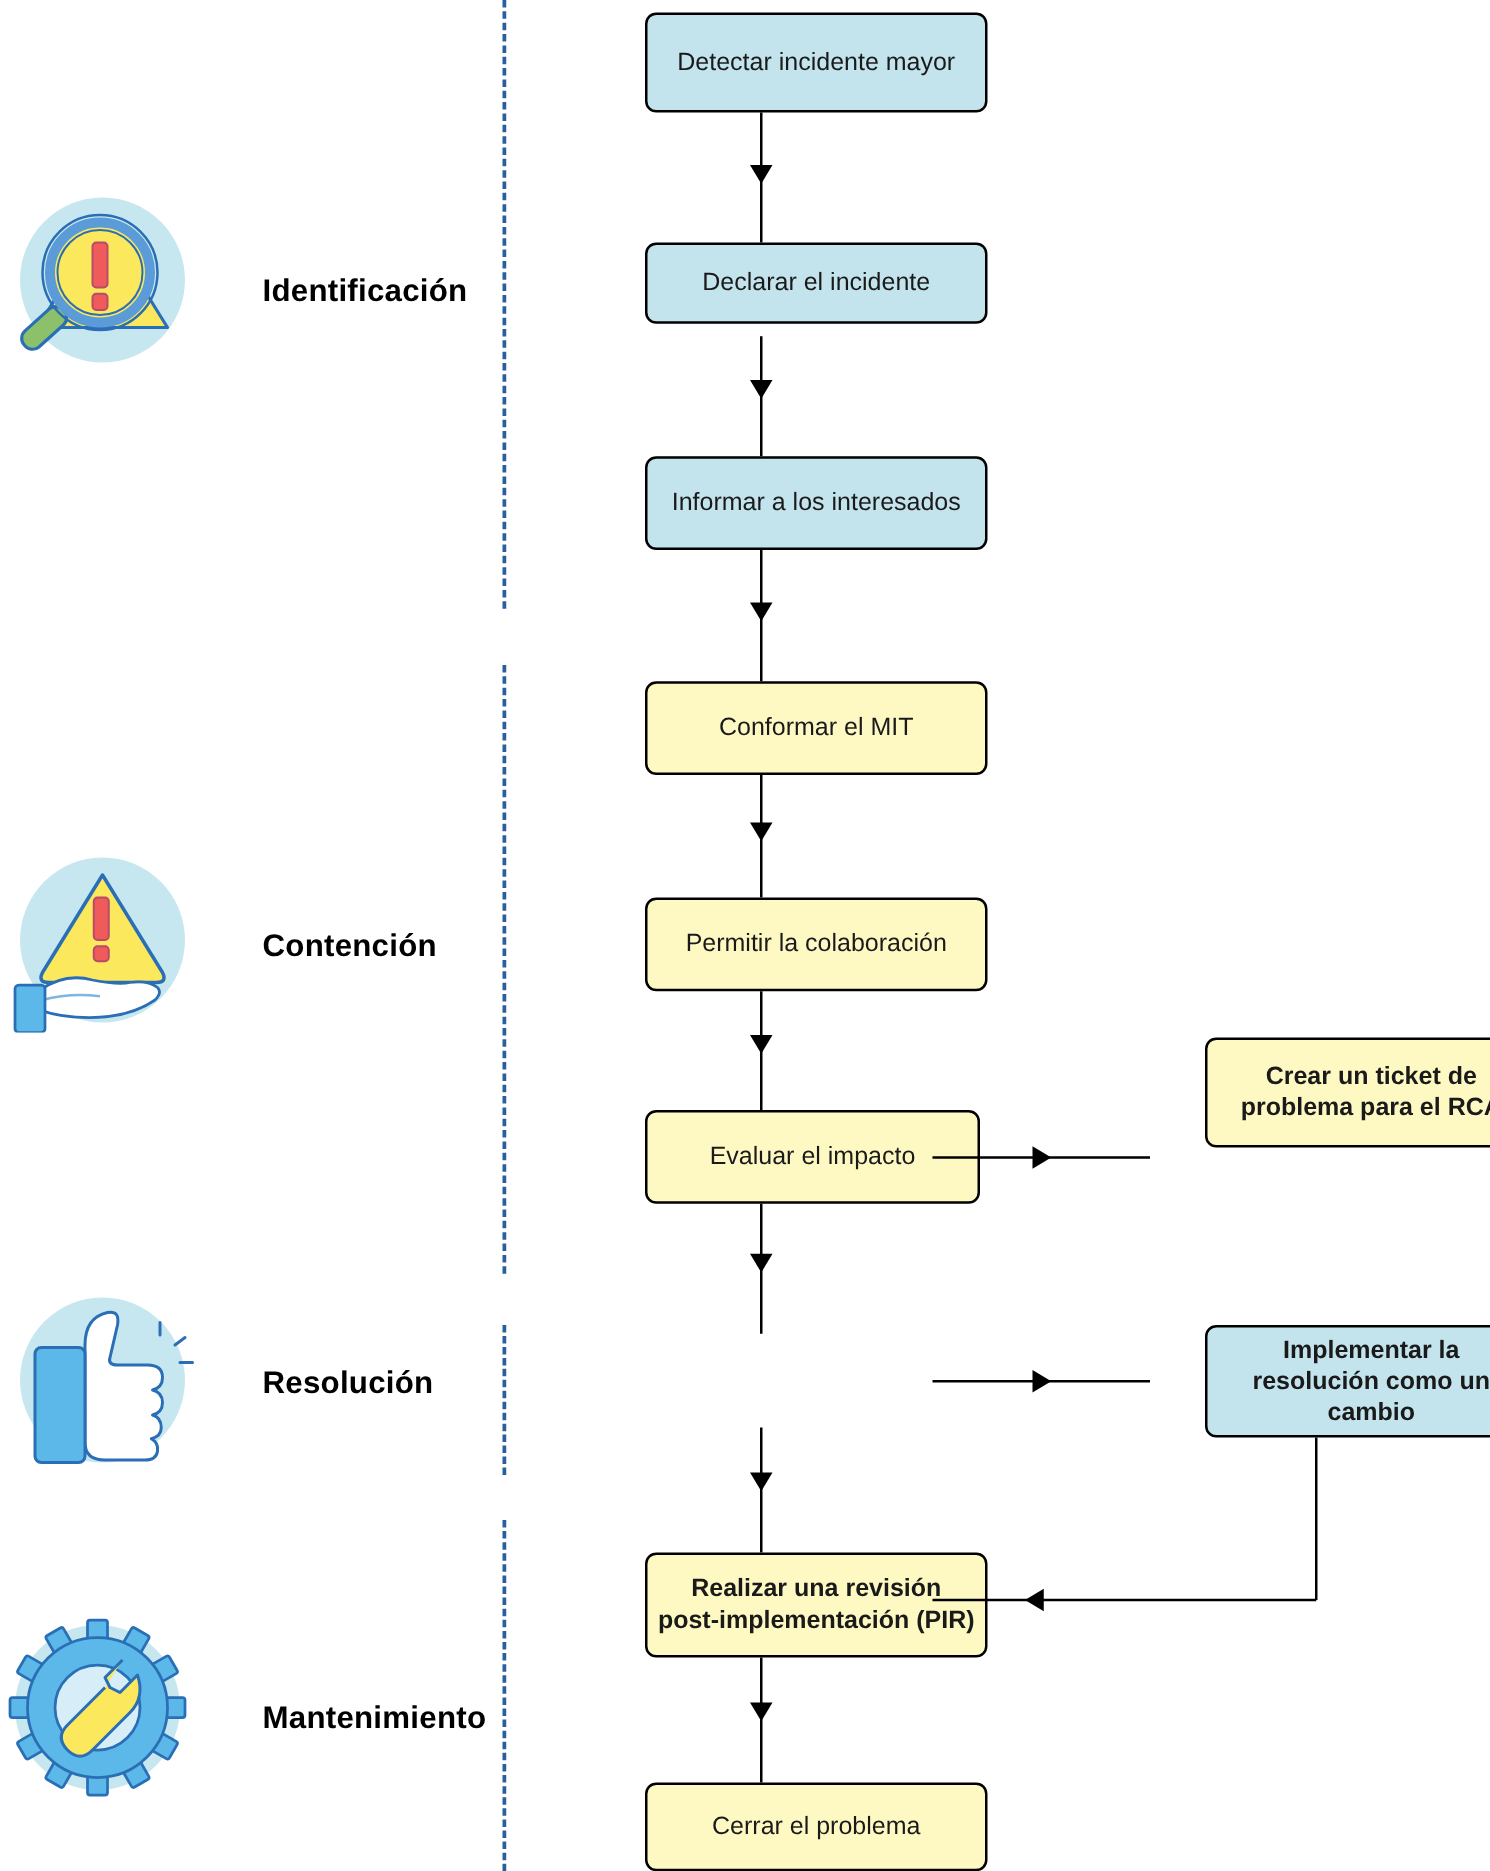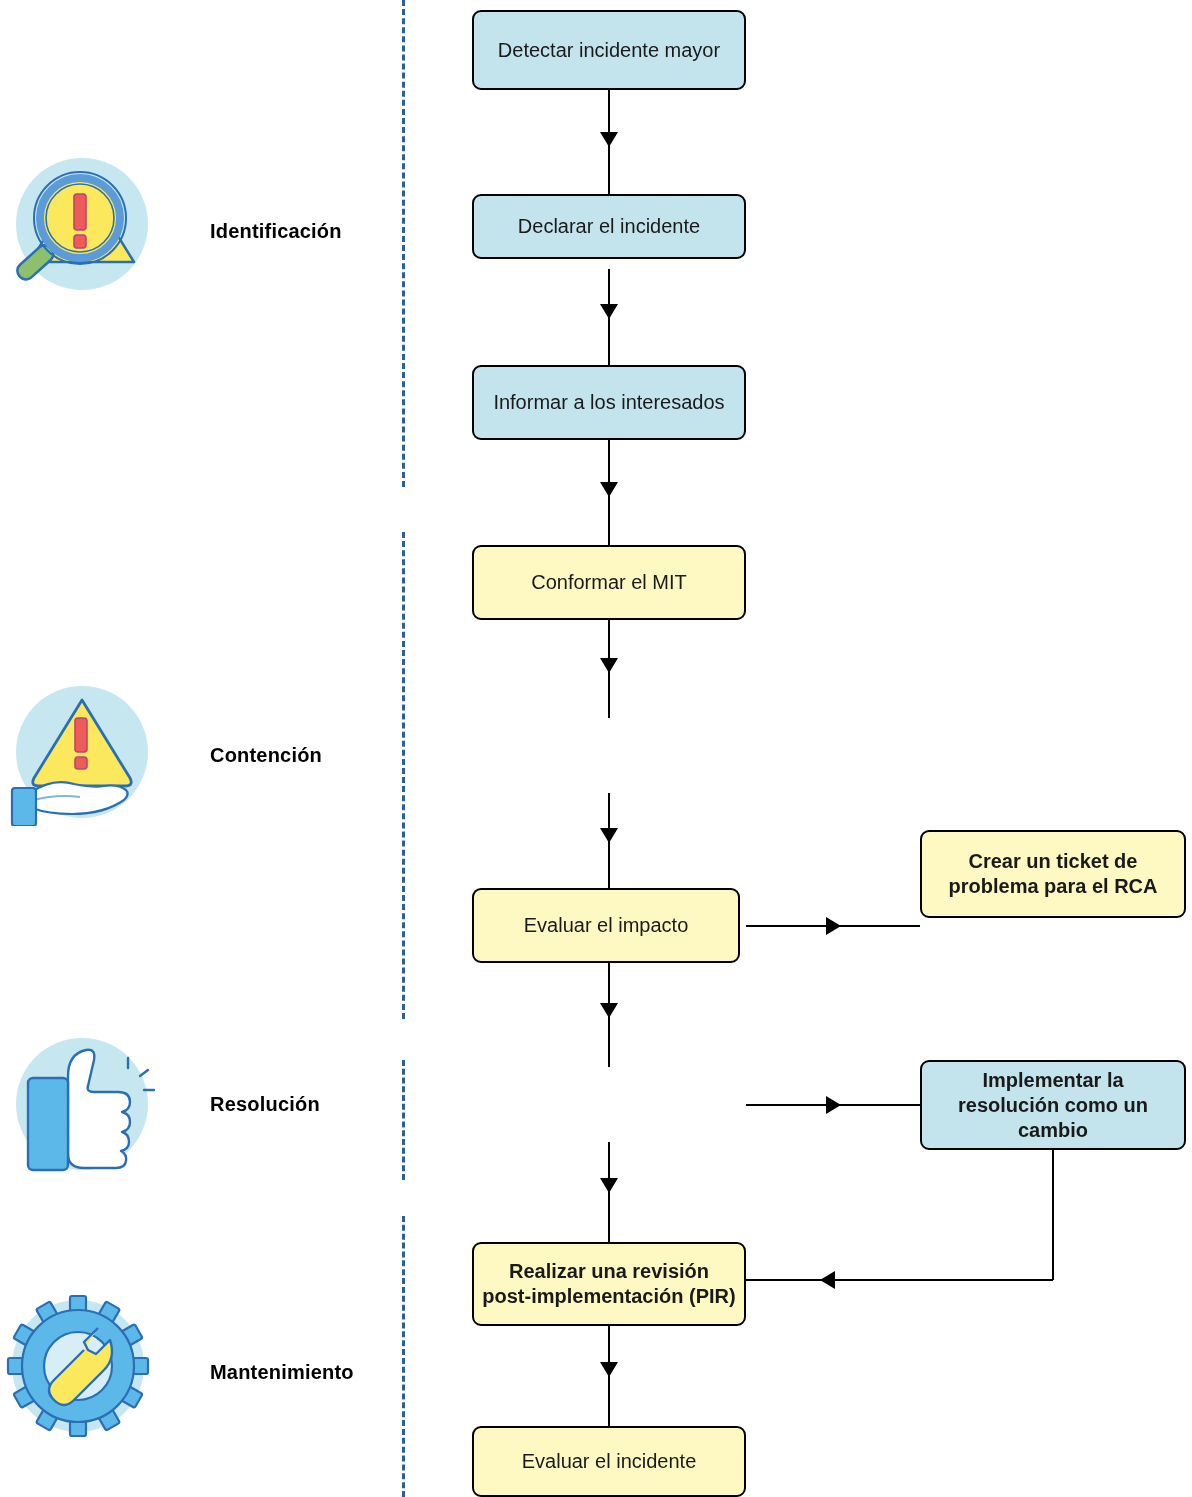--- a/index.html
+++ b/index.html
@@ -18,21 +18,21 @@
     overflow: hidden;
   }
   
   .phase-icon {
     position: absolute;
     width: 148px;
     height: 148px;
   }
   .phase-label {
     position: absolute;
-    font-size: 20px;
+    font-size: 25px;
     font-weight: bold;
     color: #000000;
     letter-spacing: 0.2px;
     white-space: nowrap;
     line-height: 1;
   }
   
   .divider-seg {
     position: absolute;
     left: 402px;
@@ -46,20 +46,21 @@
     border: 2px solid #000000;
     border-radius: 9px;
     display: flex;
     align-items: center;
     justify-content: center;
     text-align: center;
     color: #1a1a1a;
     font-size: 20px;
     line-height: 1.25;
     padding: 4px 8px;
+    margin-left: 44px;
   }
   .node.blue  { background: #c3e4ed; }
   .node.yellow{ background: #fef9c3; }
   .node.bold  { font-weight: bold; }
   
   .vline {
     position: absolute;
     width: 0;
     border-left: 2px solid #000000;
   }
@@ -182,20 +183,21 @@
   <div class="node blue" style="left:472px;top:365px;width:274px;height:75px;">Informar a los interesados</div>
 
   <div class="vline" style="left:608px;top:440px;height:105px;"></div>
   <div class="arrow-down" style="left:600px;top:482px;"></div>
 
   <div class="node yellow" style="left:472px;top:545px;width:274px;height:75px;">Conformar el MIT</div>
 
   <div class="vline" style="left:608px;top:620px;height:98px;"></div>
   <div class="arrow-down" style="left:600px;top:658px;"></div>
 
+  <div class="node yellow" style="left:472px;top:718px;width:274px;height:75px;">Permitir la colaboración</div>
 
   <div class="vline" style="left:608px;top:793px;height:95px;"></div>
   <div class="arrow-down" style="left:600px;top:828px;"></div>
 
   <div class="node yellow" style="left:472px;top:888px;width:268px;height:75px;">Evaluar el impacto</div>
 
   <div class="hline" style="left:746px;top:925px;width:174px;"></div>
   <div class="arrow-right" style="left:826px;top:917px;"></div>
 
   <div class="node yellow bold" style="left:920px;top:830px;width:266px;height:88px;">Crear un ticket de problema para el RCA</div>
@@ -214,15 +216,15 @@
 
   <div class="node yellow bold" style="left:472px;top:1242px;width:274px;height:84px;">Realizar una revisión post-implementación (PIR)</div>
 
   <div class="vline" style="left:1052px;top:1150px;height:130px;"></div>
   <div class="hline" style="left:746px;top:1279px;width:307px;"></div>
   <div class="arrow-left" style="left:820px;top:1271px;"></div>
 
   <div class="vline" style="left:608px;top:1326px;height:100px;"></div>
   <div class="arrow-down" style="left:600px;top:1362px;"></div>
 
-  <div class="node yellow" style="left:472px;top:1426px;width:274px;height:71px;">Evaluar el incidente</div>
+  <div class="node yellow" style="left:472px;top:1426px;width:274px;height:71px;">Cerrar el problema</div>
 
 </div>
 
 </body></html>

